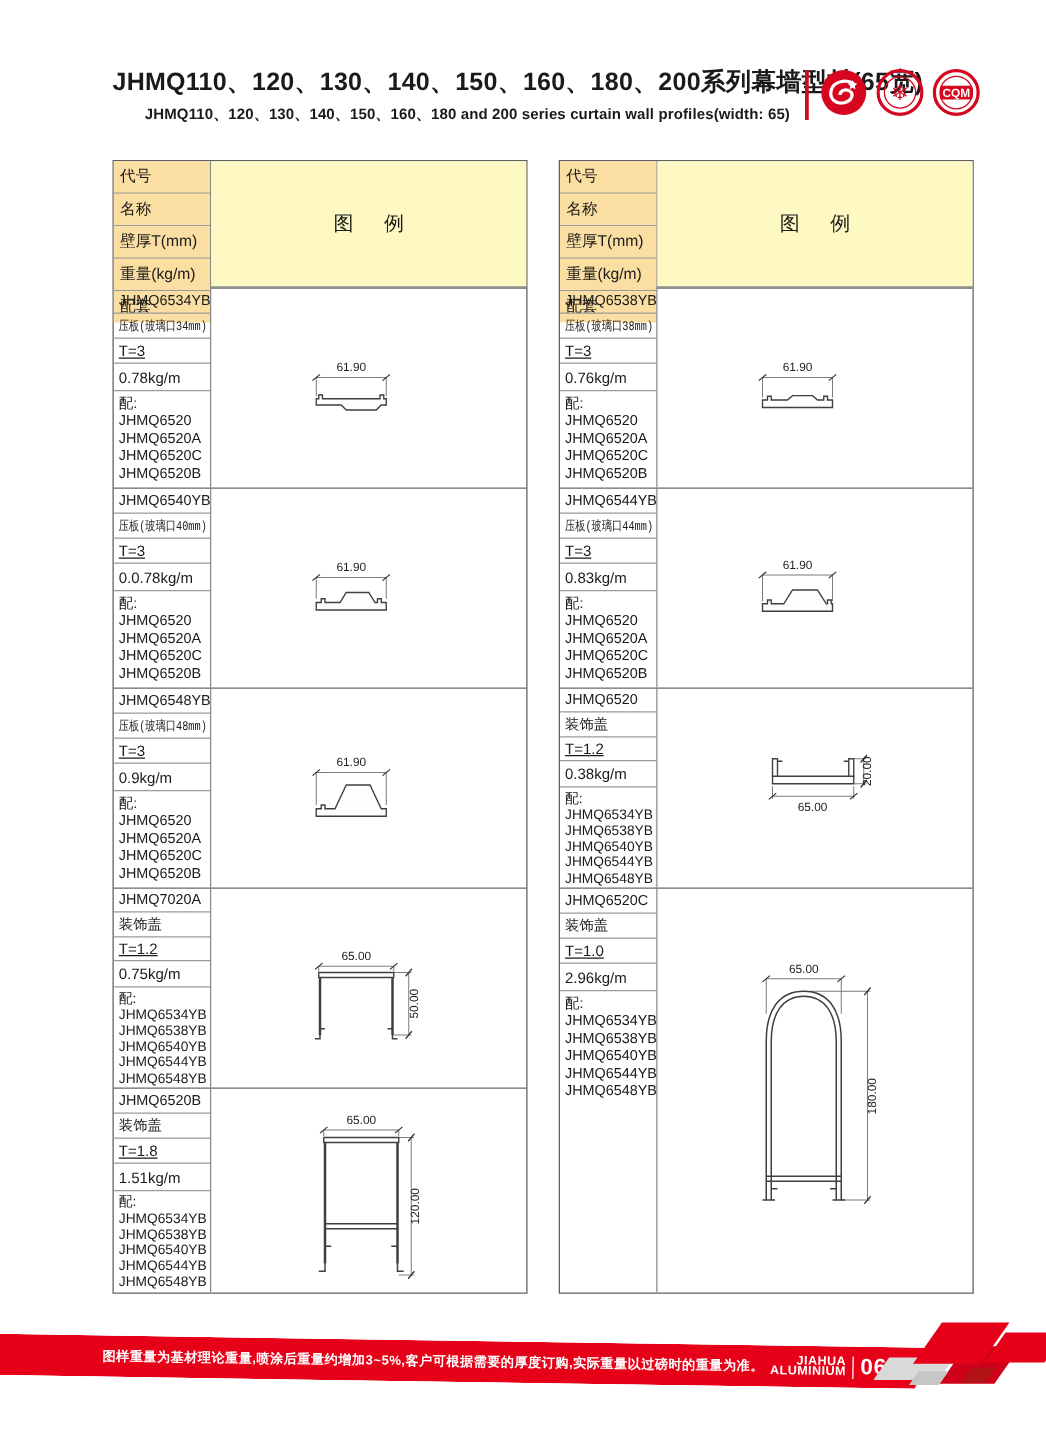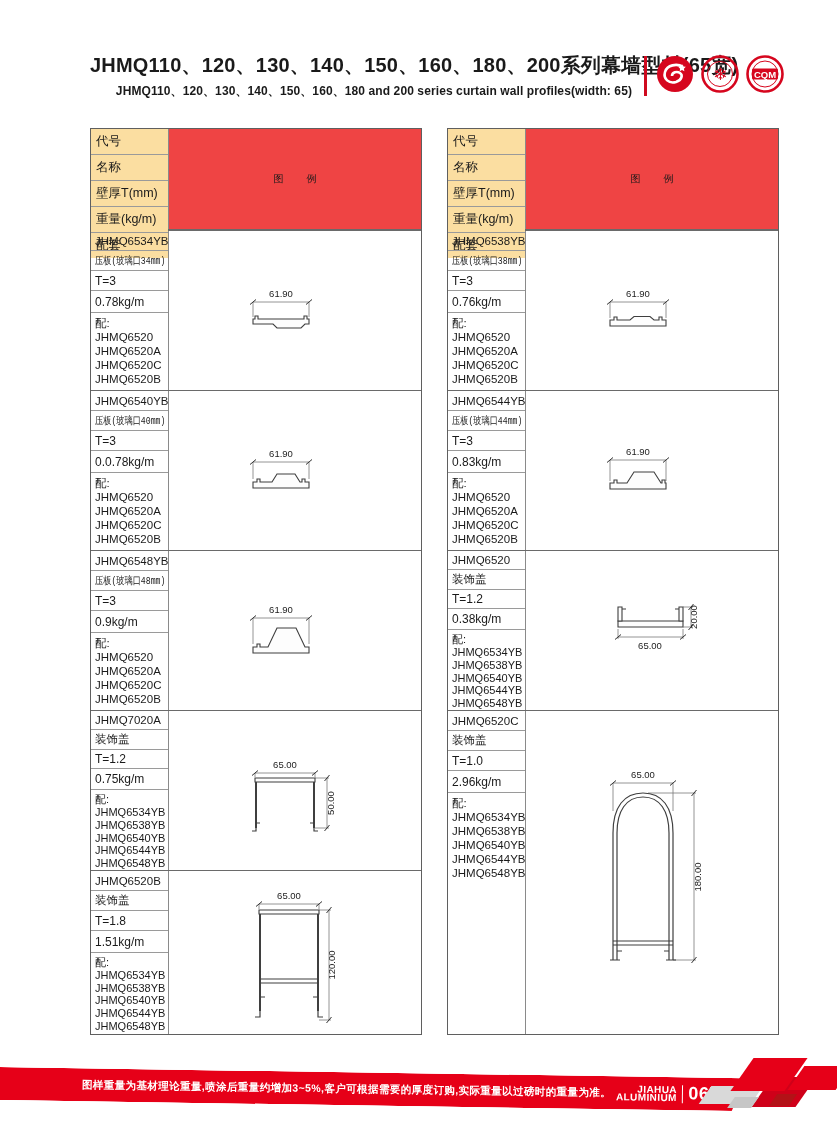--- a/index.html
+++ b/index.html
@@ -15,29 +15,29 @@
   .logo-row{position:absolute;left:656px;top:55px;display:flex;gap:7px;}
   .logo{width:38px;height:38px;}
   
   .ptable{position:absolute;top:128px;width:332px;border:1.4px solid #5f5f5f;box-sizing:border-box;background:#fff;}
   #table-left{left:90px;}
   #table-right{left:447px;}
   .thead{display:flex;height:100px;border-bottom:1px solid #6a6a6a;}
   .thead-labels{width:78px;box-sizing:border-box;border-right:1px solid #8a8a8a;display:flex;flex-direction:column;}
   .thead-label{flex:1;background:#FBDEA1;border-bottom:1px solid #9a9a9a;padding:4px 5px;font-size:12.5px;display:flex;align-items:center;box-sizing:border-box;}
   .thead-label:last-child{border-bottom:none;}
-  .thead-diagram{flex:1;background:#ef4444;display:flex;align-items:center;justify-content:center;font-size:10px;letter-spacing:10px;text-indent:10px;}
+  .thead-diagram{flex:1;background:#fef9c3;display:flex;align-items:center;justify-content:center;font-size:16px;letter-spacing:10px;text-indent:10px;}
   .entry{display:flex;border-top:1px solid #6a6a6a;box-sizing:border-box;}
   .entry:first-of-type{border-top:none;}
   .entry-labels{width:78px;box-sizing:border-box;border-right:1px solid #8a8a8a;display:flex;flex-direction:column;}
   .cell{border-bottom:1px solid #9a9a9a;padding:0 4px;font-size:12px;display:flex;align-items:center;box-sizing:border-box;white-space:nowrap;}
   .cell.code{height:20px;font-size:11.5px;}
   .cell.name{height:20px;font-size:11.5px;overflow:hidden;font-family:Liberation Mono, monospace;}
   .cell.name .squeeze{display:inline-block;font-size:10.5px;transform:scaleX(0.78);transform-origin:0 50%;white-space:nowrap;}
-  .cell.thickness{height:20px;}
+  .cell.thickness{height:20px;text-decoration:underline;}
   .cell.weight{height:22px;}
   .cell.acc{flex:1;border-bottom:none;display:block;padding:3px 4px 0 4px;font-size:11.5px;line-height:14px;}
   .cell.acc.tight{font-size:11px;line-height:12.8px;}
   .entry-diagram{flex:1;position:relative;}
   .entry-diagram svg{position:absolute;left:0;top:0;}
   
   .profile{fill:#fdfdfd;stroke:#3f3f3f;stroke-width:1.1;}
   .profile-line{stroke:#3f3f3f;stroke-width:2;fill:none;}
   .profile-thin{stroke:#3f3f3f;stroke-width:1.2;fill:none;}
   .dim-line{stroke:#7a7a7a;stroke-width:0.8;fill:none;}

